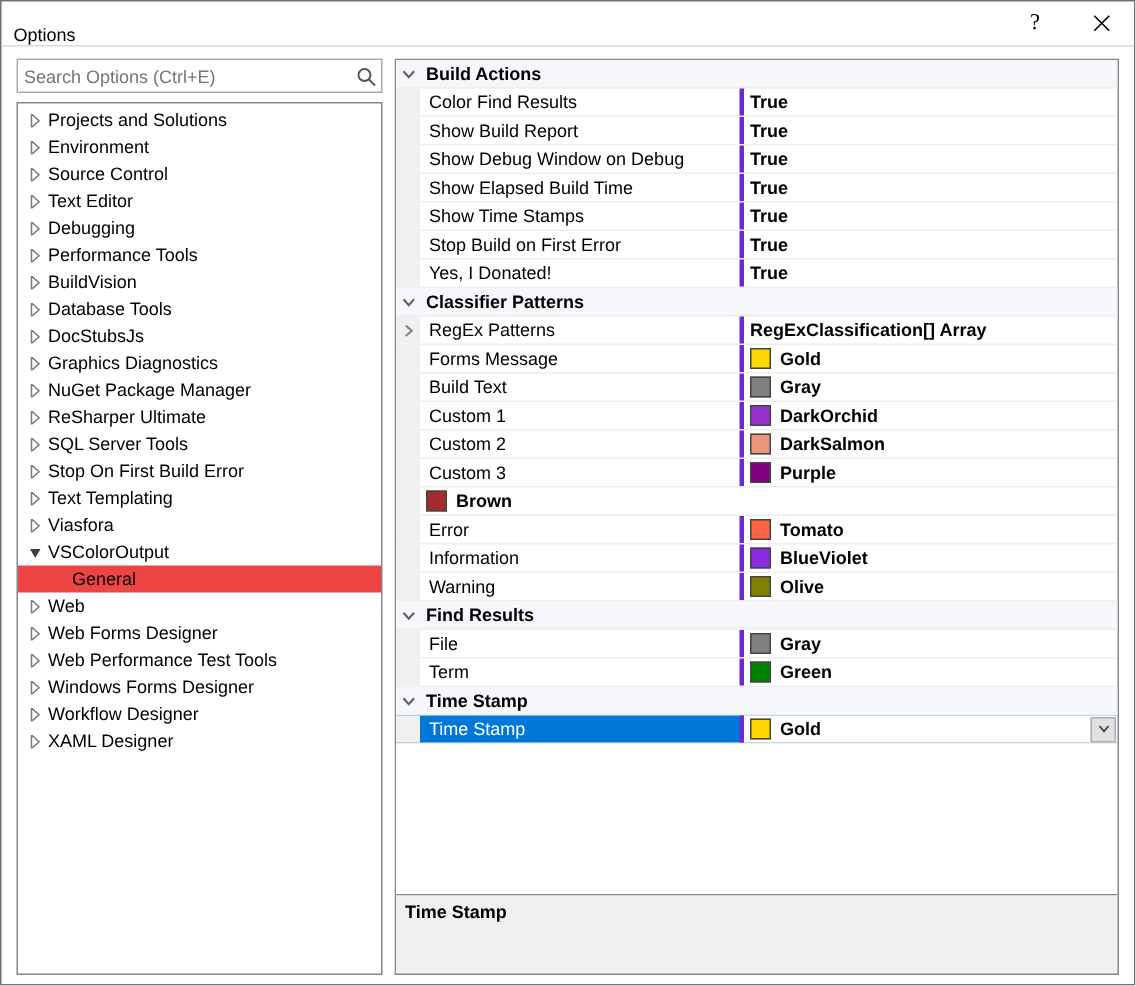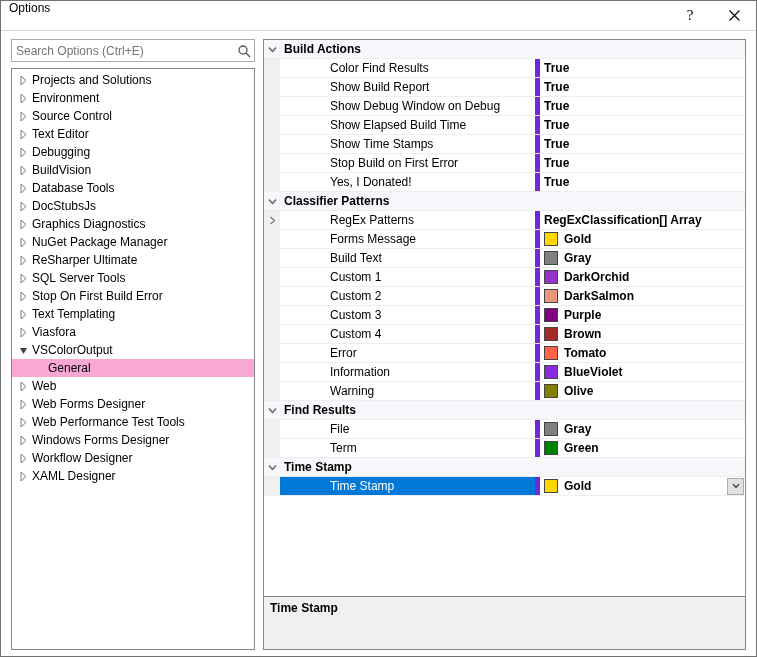--- a/index.html
+++ b/index.html
@@ -1,43 +1,43 @@
 <!DOCTYPE html>
 <html><head>
 <meta charset="utf-8">
 <style>
   * { box-sizing: border-box; margin: 0; padding: 0; }
   html, body { width: 757px; height: 657px; font-family: "Segoe UI", Tahoma, sans-serif; font-size: 12px; color: #000; background: #fff; overflow: hidden; }
   .window { width: 757px; height: 657px; border: 1px solid #707070; background: #fff; display: flex; flex-direction: column; }
-  .titlebar { height: 30px; display: flex; align-items: flex-start; padding-left: 8px; border-bottom: 1px solid #d9d9d9; }
+  .titlebar { height: 30px; display: flex; align-items: flex-end; padding-left: 8px; border-bottom: 1px solid #d9d9d9; }
   .titlebar .title { flex: 1; font-size: 12px; }
   .titlebar .tb-btn { width: 44px; height: 29px; display: flex; align-items: center; justify-content: center; font-size: 15px; font-family: "Segoe UI Symbol"; }
   .body { flex: 1; display: flex; padding: 8px 10px 6px 10px; gap: 8px; overflow: hidden; }
   .left-col { width: 244px; display: flex; flex-direction: column; }
   .search-wrap { position: relative; height: 23px; margin-bottom: 6px; }
   .search-wrap input { width: 100%; height: 23px; border: 1px solid #ababab; padding: 2px 22px 2px 4px; font-family: inherit; font-size: 12px; color: #6d6d6d; }
   .search-wrap .search-btn { position: absolute; right: 3px; top: 3px; width: 17px; height: 17px; display: flex; align-items: center; justify-content: center; }
   .tree { flex: 1; border: 1px solid #828790; background: #fff; overflow: auto; padding: 2px 0; }
   .tree-row { height: 18px; display: flex; align-items: center; padding-left: 4px; cursor: default; white-space: nowrap; }
   .tree-row.child { padding-left: 36px; }
-  .tree-row.selected { background: #f9a8d4; }
+  .tree-row.selected { background: #ef4444; }
   .tw { width: 14px; height: 14px; display: flex; align-items: center; justify-content: center; margin-right: 2px; }
   .tw svg { display: block; }
   .tree-label { font-size: 12px; }
   .right-col { flex: 1; display: flex; flex-direction: column; overflow: hidden; }
   .prop-grid { flex: 1; border: 1px solid #828790; background: #fff; overflow: auto; }
   .pg-row { height: 19px; display: flex; align-items: center; border-bottom: 1px solid #eeeeee; }
   .pg-row.cat { background: #f0f0f0; font-weight: bold; }
   .pg-row.cat.lighter { background: #f5f7fb; }
   .pg-row .gutter { width: 16px; display: flex; align-items: center; justify-content: center; background: #f0f0f0; height: 100%; }
   .pg-row .gutter svg { display: block; }
   .pg-row.cat .gutter-wrap { width: 16px; display:flex; align-items:center; justify-content:center; height:100%; }
   .pg-row .pname { flex: 0 0 216px; padding-left: 6px; height:100%; display:flex; align-items:center; }
   .pg-row.cat .pname { flex: 1; padding-left: 4px; }
-  .pg-row.prop .pname { border-right: 5px solid #6d28d9; margin-left: 44px; }
+  .pg-row.prop .pname { border-right: 3px solid #6d28d9; }
   .pg-row .pval { flex: 1; padding-left: 4px; display: flex; align-items: center; height:100%; font-weight: bold; gap: 6px; }
   .pg-row.selected-row { background: #0078d7; color: #fff; }
   .pg-row.selected-row .gutter { background: #f0f0f0; }
   .pg-row.selected-row .pname { }
   .pg-row.selected-row .pval { background: #fff; color: #000; }
   .swatch { width: 14px; height: 14px; border: 1px solid #444; }
   .dd-btn { margin-left: auto; width: 17px; height: 17px; border: 1px solid #adadad; background: #e1e1e1; display:flex; align-items:center; justify-content:center; margin-right:1px; }
   .desc-pane { height: 53px; border: 1px solid #828790; border-top: none; background: #f0f0f0; padding: 4px 6px; font-weight: bold; }
   .footer { height: 42px; display: flex; align-items: center; justify-content: flex-end; padding: 0 12px; gap: 6px; }
   .btn { width: 80px; height: 24px; border: 1px solid #adadad; background: #e1e1e1; font-family: inherit; font-size: 12px; }
@@ -110,20 +110,28 @@
               </svg>
             </span>
             <span class="tree-label">Debugging</span>
           </div>
           <div class="tree-row">
             <span class="tw">
               <svg width="9" height="9" viewBox="0 0 9 9">
                 <path d="M2 0 L7 4.5 L2 9 Z" fill="none" stroke="#7a7a7a" stroke-width="1"></path>
               </svg>
             </span>
+            <span class="tree-label">Performance Tools</span>
+          </div>
+          <div class="tree-row">
+            <span class="tw">
+              <svg width="9" height="9" viewBox="0 0 9 9">
+                <path d="M2 0 L7 4.5 L2 9 Z" fill="none" stroke="#7a7a7a" stroke-width="1"></path>
+              </svg>
+            </span>
             <span class="tree-label">BuildVision</span>
           </div>
           <div class="tree-row">
             <span class="tw">
               <svg width="9" height="9" viewBox="0 0 9 9">
                 <path d="M2 0 L7 4.5 L2 9 Z" fill="none" stroke="#7a7a7a" stroke-width="1"></path>
               </svg>
             </span>
             <span class="tree-label">Database Tools</span>
           </div>
@@ -366,21 +374,20 @@
           <div class="pg-row prop">
             <div class="gutter"></div>
             <div class="pname">Custom 3</div>
             <div class="pval">
               <span class="swatch" style="background: rgb(128, 0, 128);"></span>
               <span>Purple</span>
             </div>
           </div>
           <div class="pg-row prop">
             <div class="gutter"></div>
-            <div class="pname">Custom 4</div>
             <div class="pval">
               <span class="swatch" style="background: rgb(165, 42, 42);"></span>
               <span>Brown</span>
             </div>
           </div>
           <div class="pg-row prop">
             <div class="gutter"></div>
             <div class="pname">Error</div>
             <div class="pval">
               <span class="swatch" style="background: rgb(255, 99, 71);"></span>

